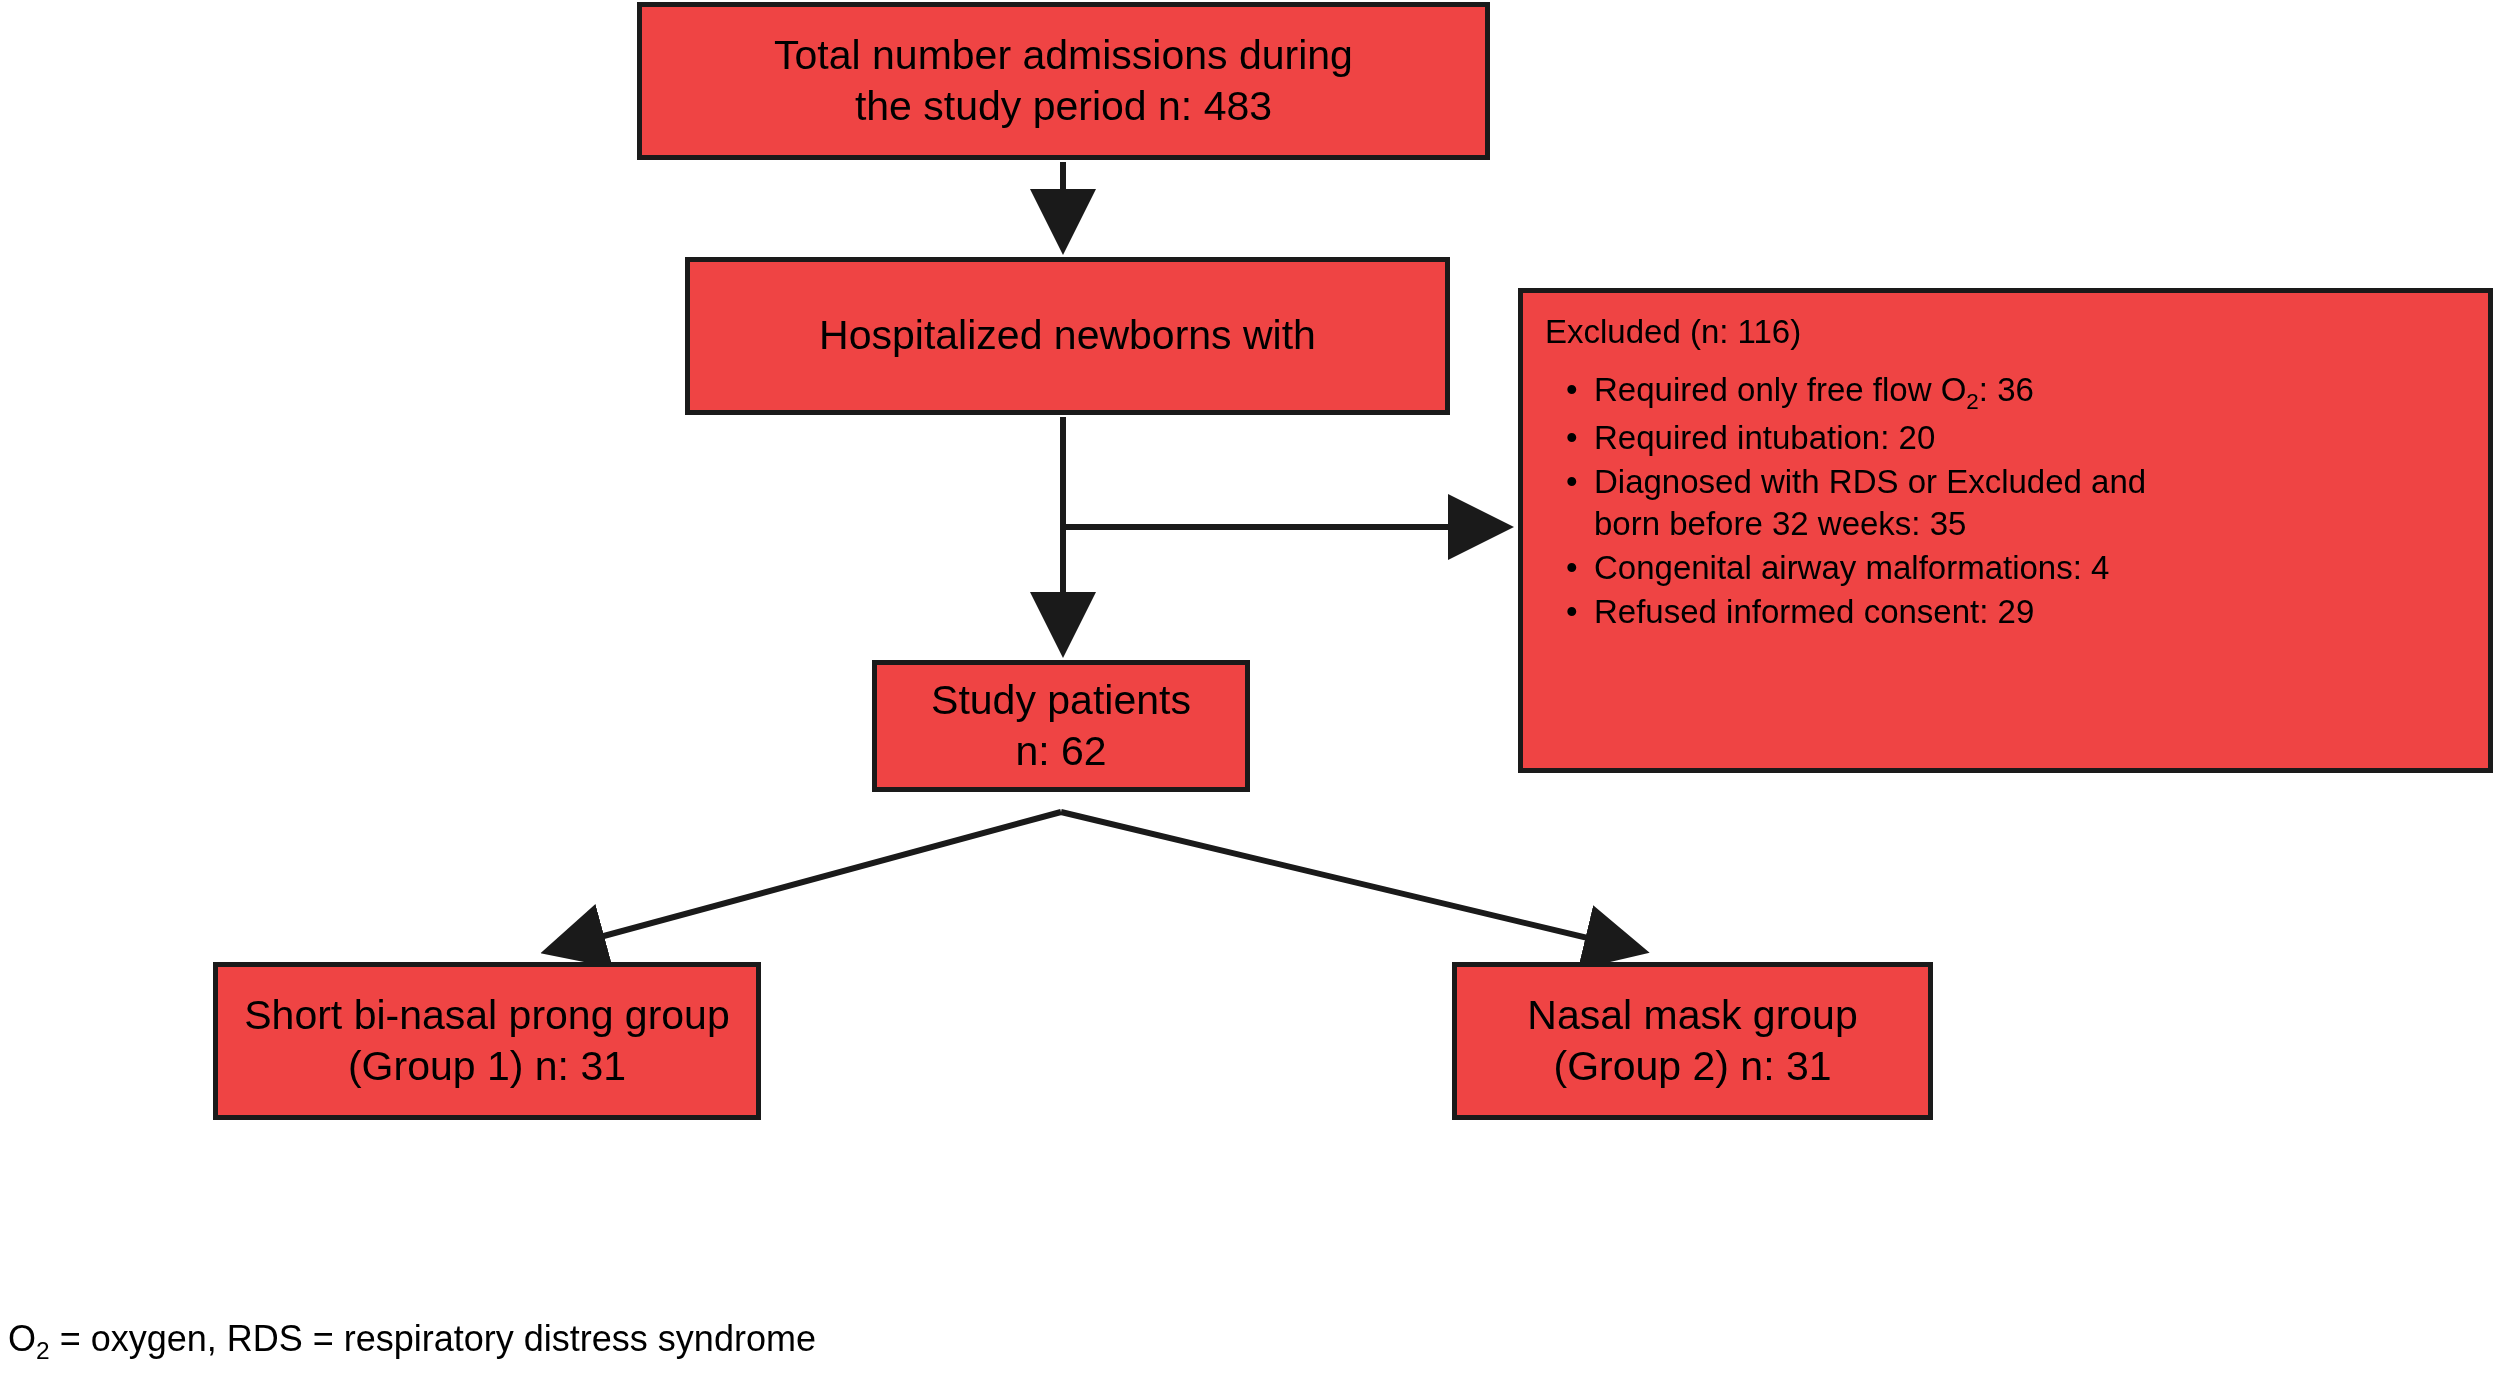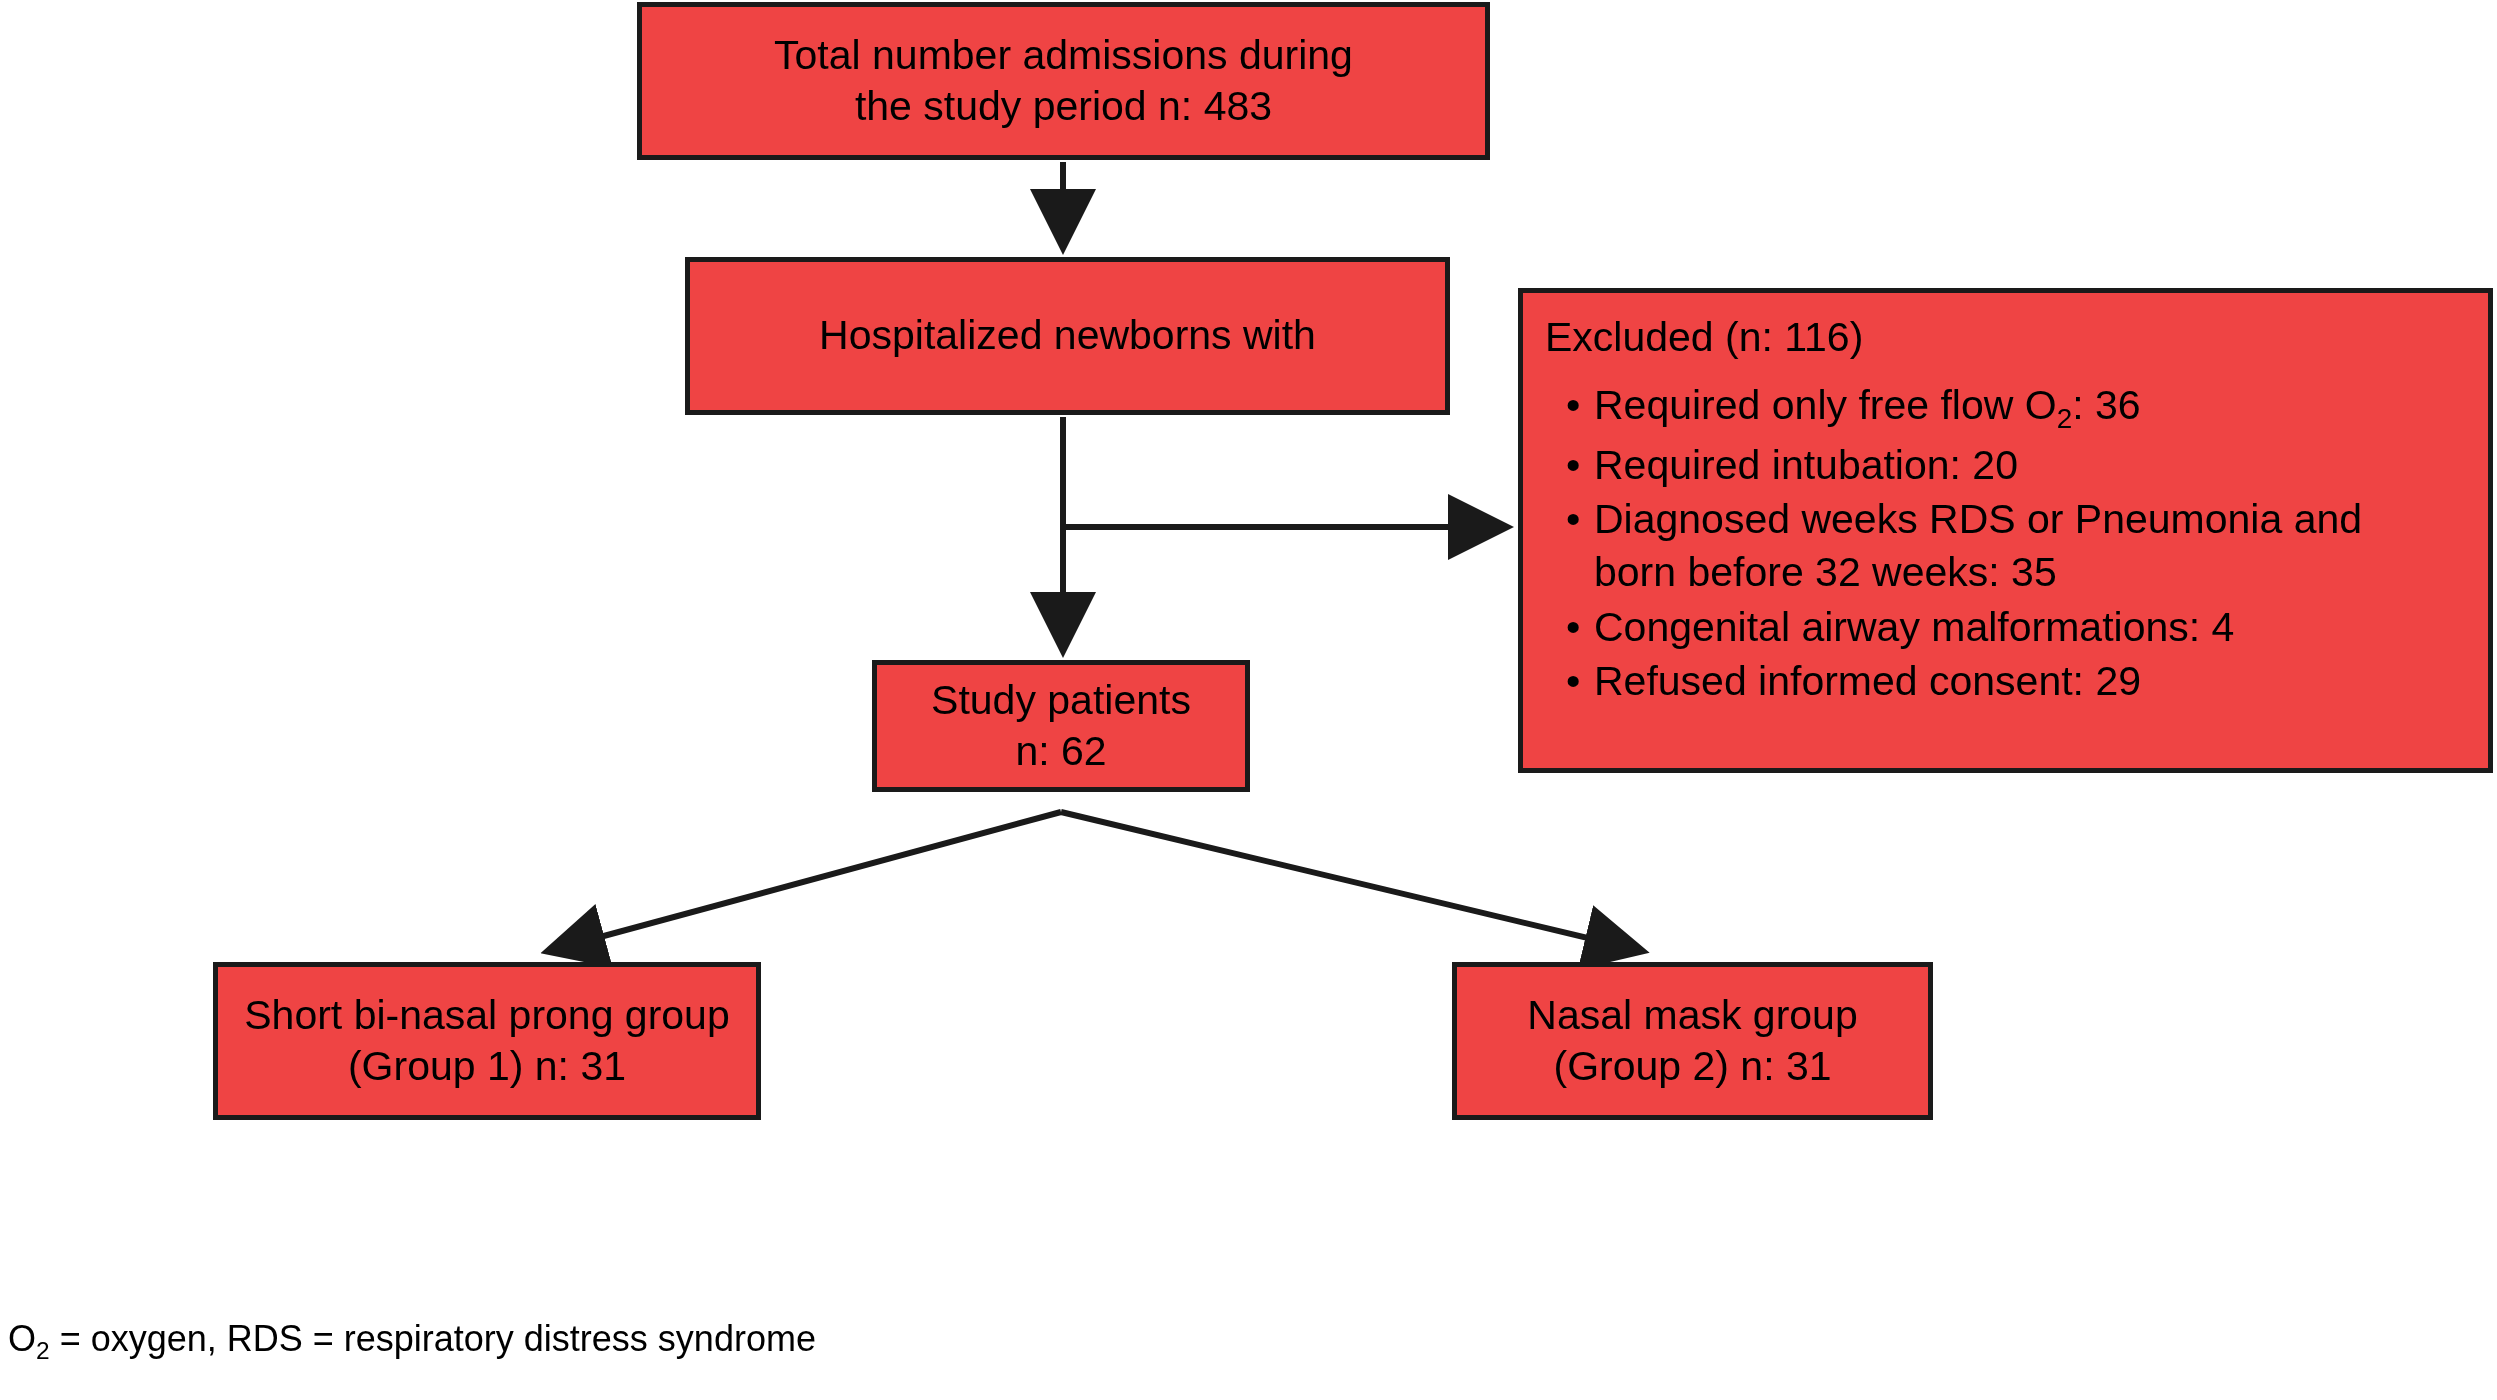--- a/index.html
+++ b/index.html
@@ -67,21 +67,21 @@
     margin-left: 34px;
   }
   #node-excluded {
     left: 1518px;
     top: 288px;
     width: 975px;
     height: 485px;
     display: block;
     text-align: left;
     padding: 18px 22px;
-    font-size: 41px;
+    font-size: 33px;
     line-height: 1.30;
   }
   #node-excluded .exc-title {
     margin: 0 0 2px 0;
   }
   #node-excluded ul {
     margin: 15px;
     padding: 0;
     list-style: none;
   }
@@ -173,21 +173,21 @@
       <span class="line">(Group 2) n: 31</span>
     </div>
   </div>
 
   <div class="node" id="node-excluded">
     <p class="exc-title">Excluded (n: 116)</p>
     <ul>
       <li><span>Required only free flow O</span><sub>2</sub><span>: 36</span></li>
       <li>Required intubation: 20</li>
       <li>
-          <span class="line">Diagnosed weeks RDS or Pneumonia and</span>
+          <span class="line">Diagnosed with RDS or Excluded and</span>
           <span class="line">born before 32 weeks: 35</span>
         </li>
       <li>Congenital airway malformations: 4</li>
       <li>Refused informed consent: 29</li>
     </ul>
   </div>
 
   <div id="footnote"><span>O</span><sub>2</sub><span> = oxygen, RDS = respiratory distress syndrome</span></div>
 
 </div>

